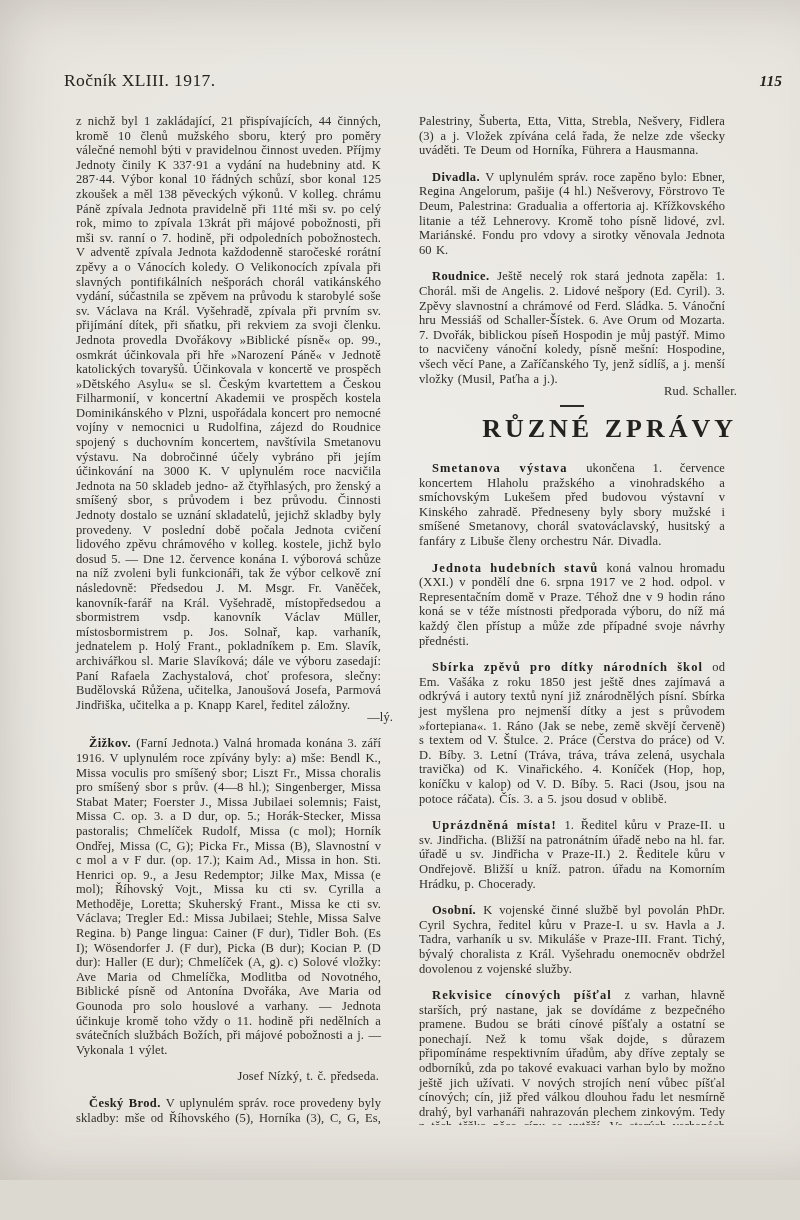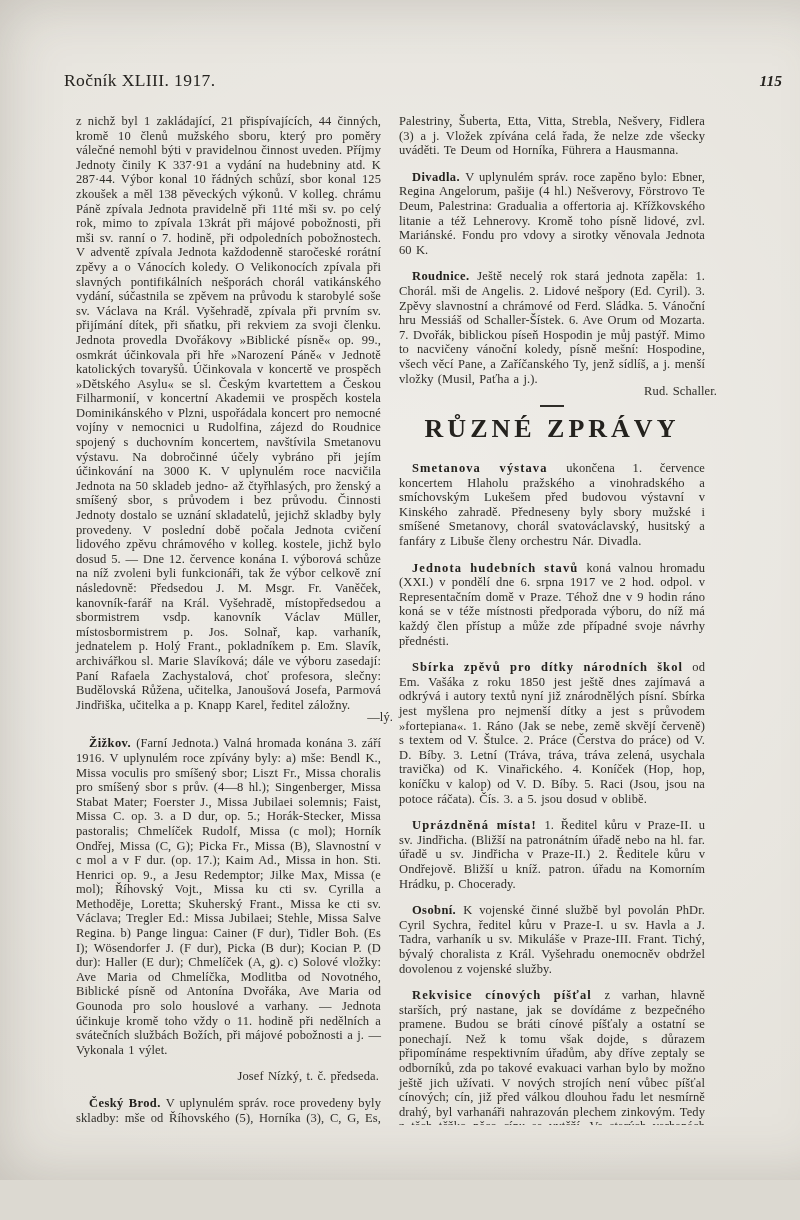--- a/index.html
+++ b/index.html
@@ -44,21 +44,21 @@
     top: 102px;
     bottom: 55px;
     overflow: hidden;
     font-size: 12.5px;
     line-height: 14.6px;
     text-align: justify;
     letter-spacing: 0.1px;
     word-spacing: 1px;
   }
   .col-left  { left: 64px;  width: 329px; }
-  .col-right { left: 387px; width: 330px; }
+  .col-right { left: 407px; width: 330px; }
   p.para {
     margin: 12px;
   }
   p.para.indent { text-indent: 13px; }
   .lead {
     font-weight: bold;
     color: #24221e;
     letter-spacing: 0.4px;
   }
   .lead.spaced { letter-spacing: 1.1px; }
@@ -68,21 +68,21 @@
   }
   .signature.inline { margin-top: -14.6px; }
   .signature.own-line { padding-right: 14px; }
   .divider {
     width: 24px; height: 2px;
     background: #2f2d28;
     margin: 7px auto 6px auto;
   }
   h2.section-heading {
     margin: 4px 0 16px 0;
-    text-align: center;
+    text-align: right;
     font-size: 26px;
     line-height: 32px;
     font-weight: bold;
     letter-spacing: 4px;
     color: #24221e;
   }
 </style>
 </head>
 <body>
 

